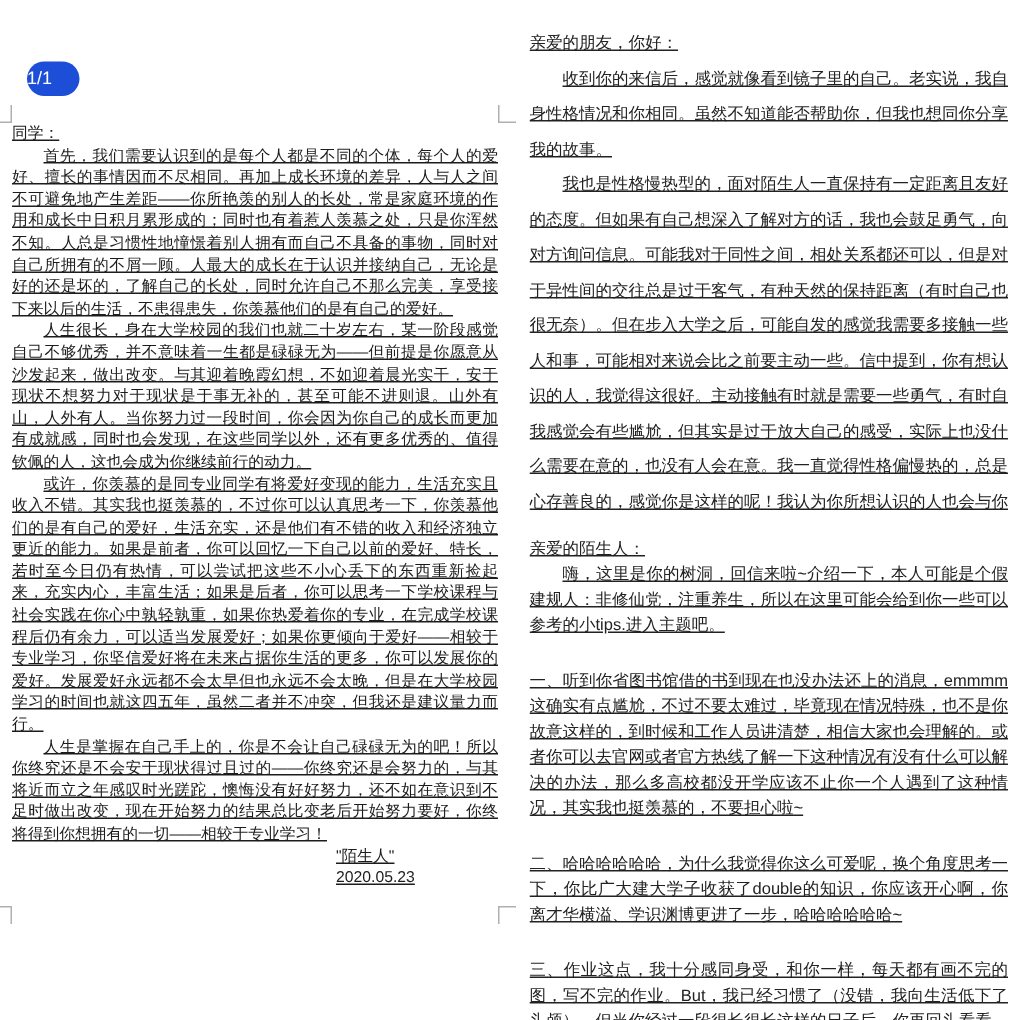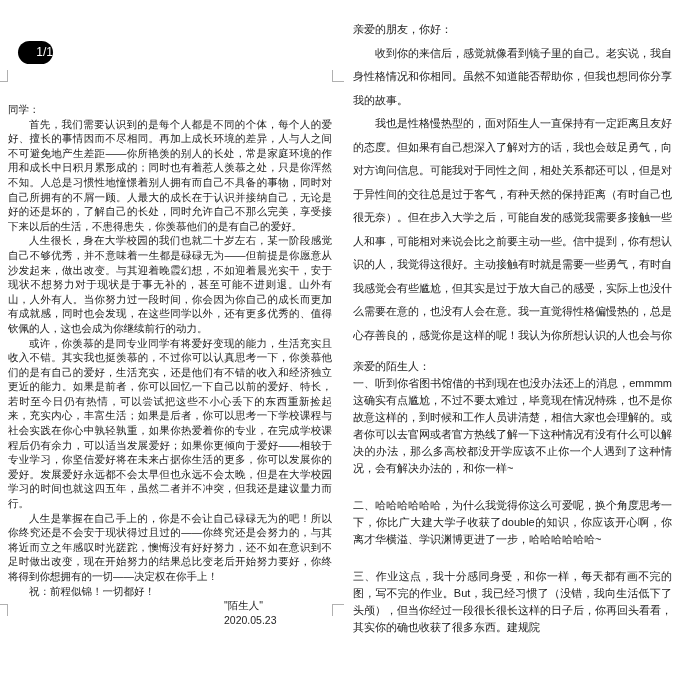--- a/index.html
+++ b/index.html
@@ -4,39 +4,39 @@
 <style>
   html,body{margin:0;padding:0;}
   body{
     width:680px;height:680px;position:relative;overflow:hidden;
     background:#ffffff;
     font-family:"Liberation Sans","DejaVu Sans",sans-serif;
   }
   
   .badge{
     position:absolute;left:18px;top:41px;width:35px;height:23px;
-    background:#000000;border-radius:12px;
-    color:#ffffff;font-size:12px;line-height:23px;text-align:right;
+    background:#1d4ed8;border-radius:12px;
+    color:#ffffff;font-size:12px;line-height:23px;text-align:left;
   }
   
-  .area{position:absolute;}
+  .area{position:absolute;text-decoration:underline;}
   .cm{position:absolute;width:11px;height:11px;border:0 solid #b0b0b0;}
   .cm-tl{left:-12px;top:-12px;border-right-width:1px;border-bottom-width:1px;}
   .cm-tr{right:-12px;top:-12px;border-left-width:1px;border-bottom-width:1px;}
   .cm-bl{left:-12px;bottom:-12px;border-right-width:1px;border-top-width:1px;}
   .cm-br{right:-12px;bottom:-12px;border-left-width:1px;border-top-width:1px;}
 
   
   #left-page{
     left:8px;top:82px;width:324px;height:522px;
     font-size:10.5px;line-height:14.6px;color:#1c1c1c;
     text-align:justify;
   }
   #left-page p{margin:0;text-indent:2em;}
-  #left-page .sal{text-indent:0;margin-top:20px;}
+  #left-page .sal{text-indent:0;}
   #left-page .sig,#left-page .date{text-indent:0;margin-left:216px;text-align:left;}
 
   
   #right-top{
     left:353px;top:18px;width:319px;height:330px;
     font-size:11px;line-height:23.5px;color:#222222;
     text-align:justify;overflow:hidden;
   }
   #right-top p{margin:0;text-indent:2em;}
   #right-top .sal{text-indent:0;}
@@ -59,37 +59,37 @@
 <div class="area" id="left-page">
   <div class="cm cm-tl"></div>
   <div class="cm cm-tr"></div>
   <div class="cm cm-bl"></div>
   <div class="cm cm-br"></div>
   <p class="sal">同学：</p>
   <div>
       <p>首先，我们需要认识到的是每个人都是不同的个体，每个人的爱好、擅长的事情因而不尽相同。再加上成长环境的差异，人与人之间不可避免地产生差距——你所艳羡的别人的长处，常是家庭环境的作用和成长中日积月累形成的；同时也有着惹人羡慕之处，只是你浑然不知。人总是习惯性地憧憬着别人拥有而自己不具备的事物，同时对自己所拥有的不屑一顾。人最大的成长在于认识并接纳自己，无论是好的还是坏的，了解自己的长处，同时允许自己不那么完美，享受接下来以后的生活，不患得患失，你羡慕他们的是有自己的爱好。</p>
       <p>人生很长，身在大学校园的我们也就二十岁左右，某一阶段感觉自己不够优秀，并不意味着一生都是碌碌无为——但前提是你愿意从沙发起来，做出改变。与其迎着晚霞幻想，不如迎着晨光实干，安于现状不想努力对于现状是于事无补的，甚至可能不进则退。山外有山，人外有人。当你努力过一段时间，你会因为你自己的成长而更加有成就感，同时也会发现，在这些同学以外，还有更多优秀的、值得钦佩的人，这也会成为你继续前行的动力。</p>
       <p>或许，你羡慕的是同专业同学有将爱好变现的能力，生活充实且收入不错。其实我也挺羡慕的，不过你可以认真思考一下，你羡慕他们的是有自己的爱好，生活充实，还是他们有不错的收入和经济独立更近的能力。如果是前者，你可以回忆一下自己以前的爱好、特长，若时至今日仍有热情，可以尝试把这些不小心丢下的东西重新捡起来，充实内心，丰富生活；如果是后者，你可以思考一下学校课程与社会实践在你心中孰轻孰重，如果你热爱着你的专业，在完成学校课程后仍有余力，可以适当发展爱好；如果你更倾向于爱好——相较于专业学习，你坚信爱好将在未来占据你生活的更多，你可以发展你的爱好。发展爱好永远都不会太早但也永远不会太晚，但是在大学校园学习的时间也就这四五年，虽然二者并不冲突，但我还是建议量力而行。</p>
-      <p>人生是掌握在自己手上的，你是不会让自己碌碌无为的吧！所以你终究还是不会安于现状得过且过的——你终究还是会努力的，与其将近而立之年感叹时光蹉跎，懊悔没有好好努力，还不如在意识到不足时做出改变，现在开始努力的结果总比变老后开始努力要好，你终将得到你想拥有的一切——决定权在你手上！</p>
+      <p>人生是掌握在自己手上的，你是不会让自己碌碌无为的吧！所以你终究还是不会安于现状得过且过的——你终究还是会努力的，与其将近而立之年感叹时光蹉跎，懊悔没有好好努力，还不如在意识到不足时做出改变，现在开始努力的结果总比变老后开始努力要好，你终将得到你想拥有的一切——相较于专业学习！</p>
     </div>
-  <p>祝：前程似锦！一切都好！</p>
   <p class="sig">"陌生人"</p>
   <p class="date">2020.05.23</p>
 </div>
 
 <div class="area" id="right-top">
 
   <p class="sal">亲爱的朋友，你好：</p>
   <div>
       <p>收到你的来信后，感觉就像看到镜子里的自己。老实说，我自身性格情况和你相同。虽然不知道能否帮助你，但我也想同你分享我的故事。</p>
       <p>我也是性格慢热型的，面对陌生人一直保持有一定距离且友好的态度。但如果有自己想深入了解对方的话，我也会鼓足勇气，向对方询问信息。可能我对于同性之间，相处关系都还可以，但是对于异性间的交往总是过于客气，有种天然的保持距离（有时自己也很无奈）。但在步入大学之后，可能自发的感觉我需要多接触一些人和事，可能相对来说会比之前要主动一些。信中提到，你有想认识的人，我觉得这很好。主动接触有时就是需要一些勇气，有时自我感觉会有些尴尬，但其实是过于放大自己的感受，实际上也没什么需要在意的，也没有人会在意。我一直觉得性格偏慢热的，总是心存善良的，感觉你是这样的呢！我认为你所想认识的人也会与你慢慢接触后，会慢渐渐</p>
     </div>
 </div>
 
 <div class="area" id="right-bottom">
 
   <p class="sal">亲爱的陌生人：</p>
+  <p class="intro">嗨，这里是你的树洞，回信来啦~介绍一下，本人可能是个假建规人：非修仙党，注重养生，所以在这里可能会给到你一些可以参考的小tips.进入主题吧。</p>
   <div>
-      <p>一、听到你省图书馆借的书到现在也没办法还上的消息，emmmm这确实有点尴尬，不过不要太难过，毕竟现在情况特殊，也不是你故意这样的，到时候和工作人员讲清楚，相信大家也会理解的。或者你可以去官网或者官方热线了解一下这种情况有没有什么可以解决的办法，那么多高校都没开学应该不止你一个人遇到了这种情况，会有解决办法的，和你一样~</p>
+      <p>一、听到你省图书馆借的书到现在也没办法还上的消息，emmmm这确实有点尴尬，不过不要太难过，毕竟现在情况特殊，也不是你故意这样的，到时候和工作人员讲清楚，相信大家也会理解的。或者你可以去官网或者官方热线了解一下这种情况有没有什么可以解决的办法，那么多高校都没开学应该不止你一个人遇到了这种情况，其实我也挺羡慕的，不要担心啦~</p>
       <p>二、哈哈哈哈哈哈，为什么我觉得你这么可爱呢，换个角度思考一下，你比广大建大学子收获了double的知识，你应该开心啊，你离才华横溢、学识渊博更进了一步，哈哈哈哈哈哈~</p>
       <p>三、作业这点，我十分感同身受，和你一样，每天都有画不完的图，写不完的作业。But，我已经习惯了（没错，我向生活低下了头颅），但当你经过一段很长很长这样的日子后，你再回头看看，其实你的确也收获了很多东西。建规院</p>
     </div>
 </div>
 
 </body></html>

